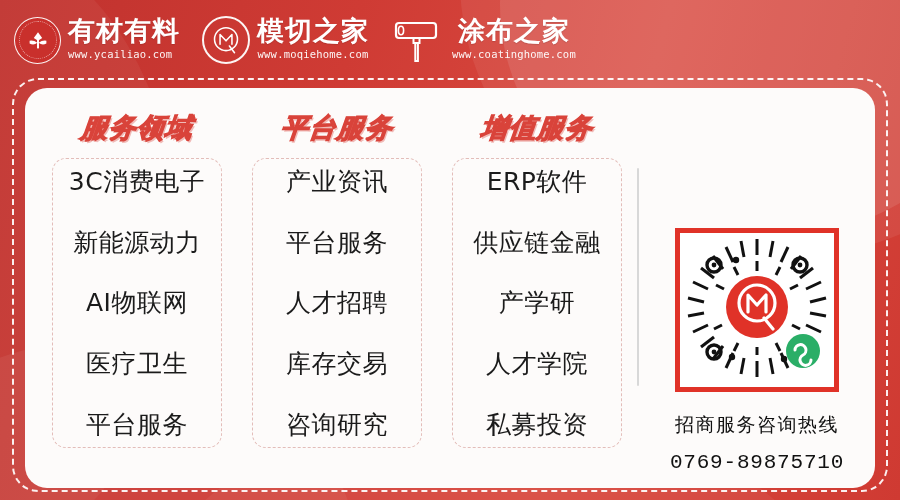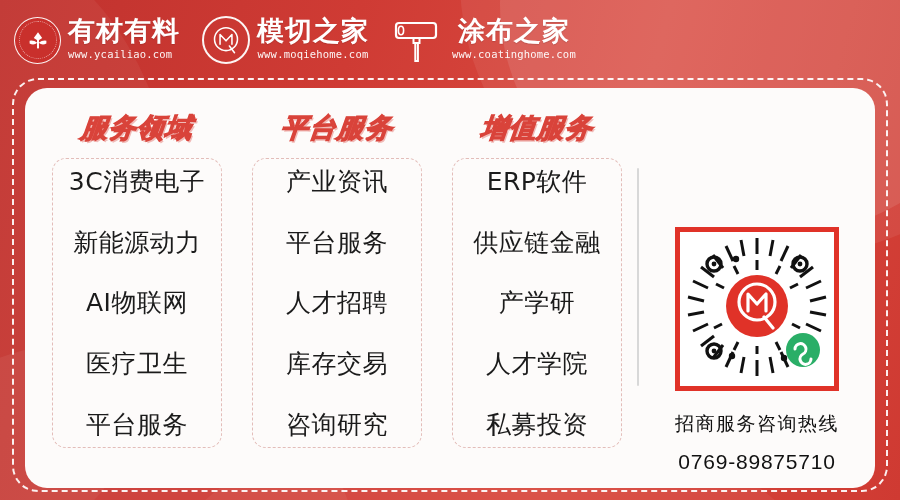--- a/index.html
+++ b/index.html
@@ -177,21 +177,21 @@
   #qr-box svg { width:154px; height:154px; display:block; }
 
   #qr-line1 {
     margin-top:20px;
     font-size:19px; color:#111; font-weight:500; letter-spacing:1.5px;
     font-family:"DejaVu Sans","Liberation Sans",sans-serif;
   }
   #qr-line2 {
     margin-top:13px;
     font-size:21px; color:#111; letter-spacing:.8px;
-    font-family:Liberation Sans, sans-serif;
+    font-family:Liberation Mono, monospace;
   }
 </style>
 </head>
 <body>
 
 <div id="bg">
   <div class="swoosh-a"></div>
   <div class="swoosh-b"></div>
   <div class="swoosh-c"></div>
   <div class="swoosh-d"></div>

